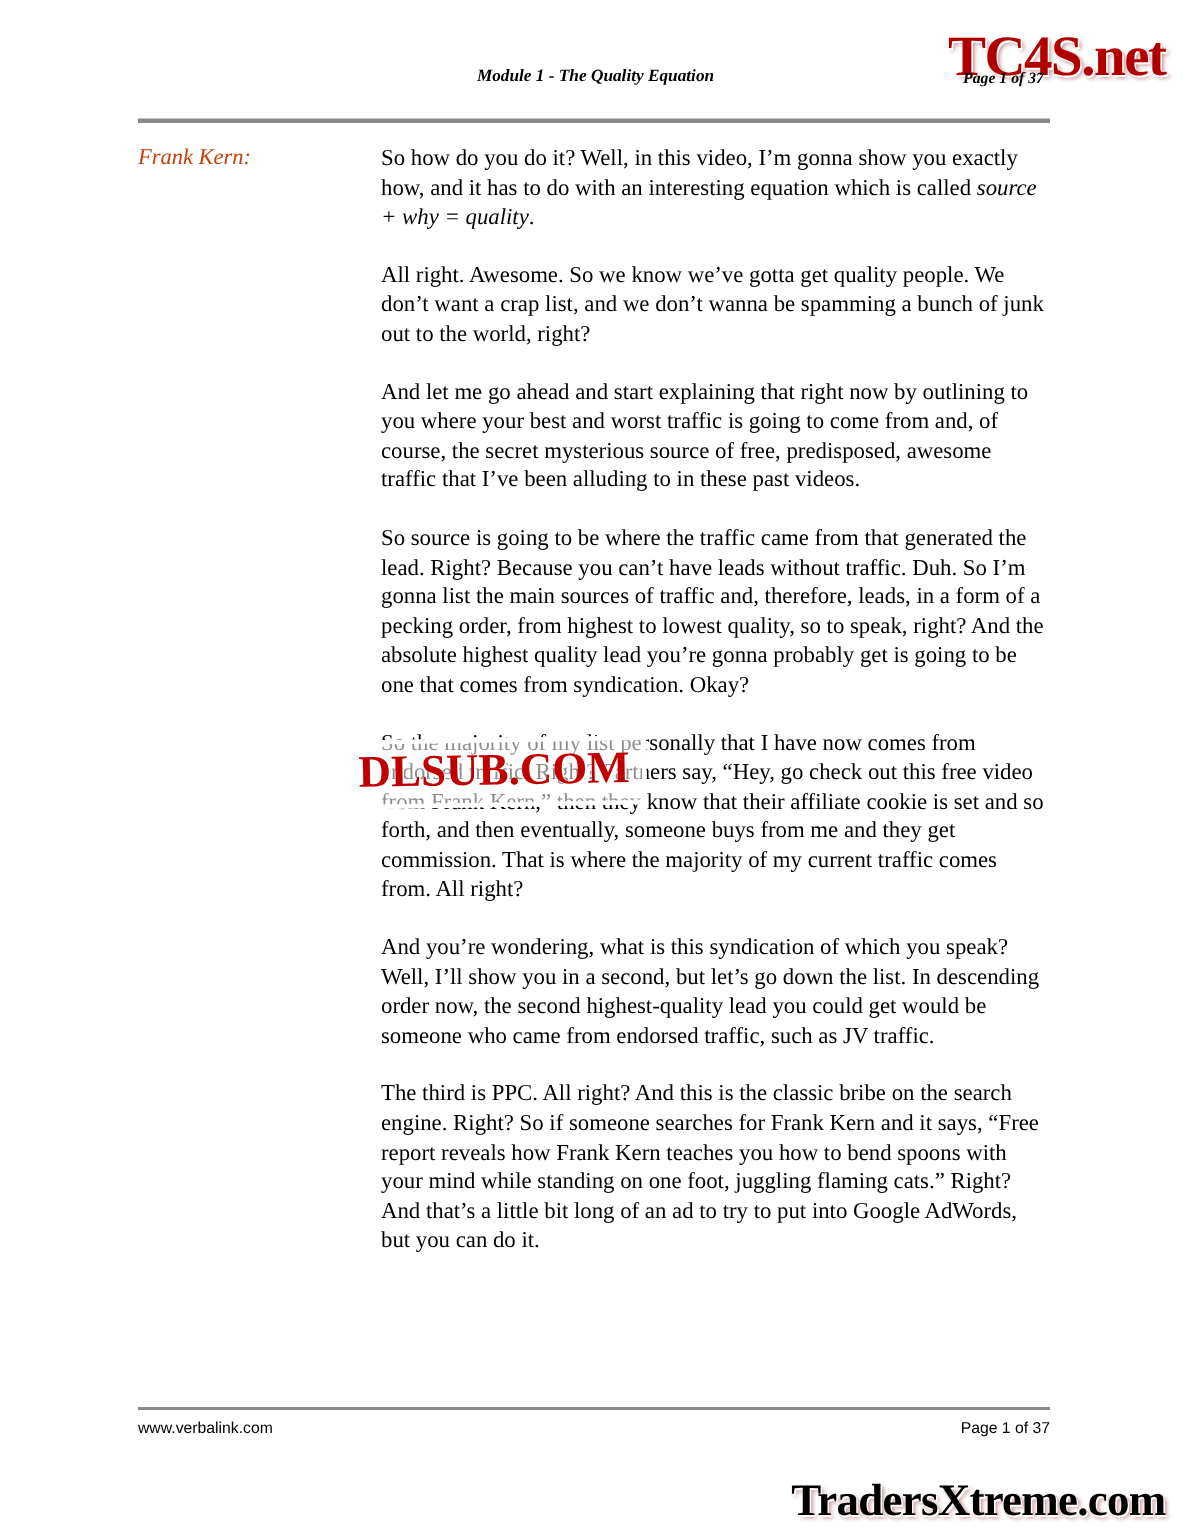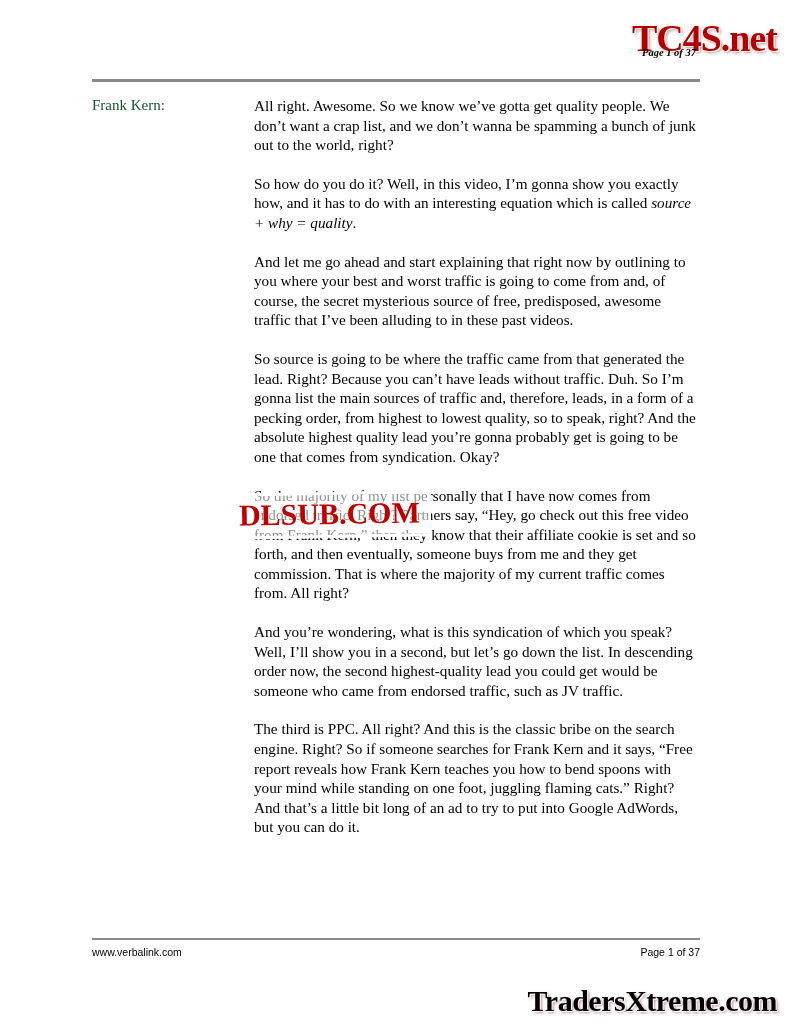--- a/index.html
+++ b/index.html
@@ -117,21 +117,22 @@
   }
   .row {
     display: flex;
     align-items: flex-start;
   }
   .speaker {
     width: 162px;
     flex: 0 0 162px;
     font-family: "Liberation Serif", serif;
     font-size: 15px;
-    color: #14532d;
+    font-style: italic;
+    color: #c2410c;
     line-height: 19.6px;
   }
   .speech {
     flex: 1 1 auto;
     font-family: "Liberation Serif", serif;
     font-size: 15.2px;
     color: #000000;
     line-height: 19.6px;
     text-align: left;
   }
@@ -157,32 +158,33 @@
 </style>
 </head>
 <body>
 
 <div class="page">
 
   <div class="wm-top">TC4S.net</div>
 
   <div class="header">
     <div class="header-center">
+      <div>Module 1 - The Quality Equation</div>
     </div>
     <div class="header-pageno">Page 1 of 37</div>
   </div>
 
   <div class="rule-top"></div>
 
   <div class="body-wrap">
     <div class="row">
       <div class="speaker">Frank Kern:</div>
       <div class="speech" id="speech-host">
+          <p>So how do you do it?  Well, in this video, I’m gonna show you exactly how, and it has to do with an interesting equation which is called <em>source + why = quality</em>.</p>
           <p>All right.  Awesome.  So we know we’ve gotta get quality people.  We don’t want a crap list, and we don’t wanna be spamming a bunch of junk out to the world, right?</p>
-          <p>So how do you do it?  Well, in this video, I’m gonna show you exactly how, and it has to do with an interesting equation which is called <em>source + why = quality</em>.</p>
           <p>And let me go ahead and start explaining that right now by outlining to you where your best and worst traffic is going to come from and, of course, the secret mysterious source of free, predisposed, awesome traffic that I’ve been alluding to in these past videos.</p>
           <p>So source is going to be where the traffic came from that generated the lead.  Right?  Because you can’t have leads without traffic.  Duh.  So I’m gonna list the main sources of traffic and, therefore, leads, in a form of a pecking order, from highest to lowest quality, so to speak, right?  And the absolute highest quality lead you’re gonna probably get is going to be one that comes from syndication.  Okay?</p>
           <p>So the majority of my list personally that I have now comes from endorsed traffic.  Right?  Partners say, “Hey, go check out this free video from Frank Kern,” then they know that their affiliate cookie is set and so forth, and then eventually, someone buys from me and they get commission.  That is where the majority of my current traffic comes from.  All right?</p>
           <p>And you’re wondering, what is this syndication of which you speak?  Well, I’ll show you in a second, but let’s go down the list.  In descending order now, the second highest-quality lead you could get would be someone who came from endorsed traffic, such as JV traffic.</p>
           <p>The third is PPC.  All right?  And this is the classic bribe on the search engine.  Right?  So if someone searches for Frank Kern and it says, “Free report reveals how Frank Kern teaches you how to bend spoons with your mind while standing on one foot, juggling flaming cats.”  Right?  And that’s a little bit long of an ad to try to put into Google AdWords, but you can do it.</p>
         </div>
     </div>
   </div>
 
   <div class="wm-center">DLSUB.COM</div>

